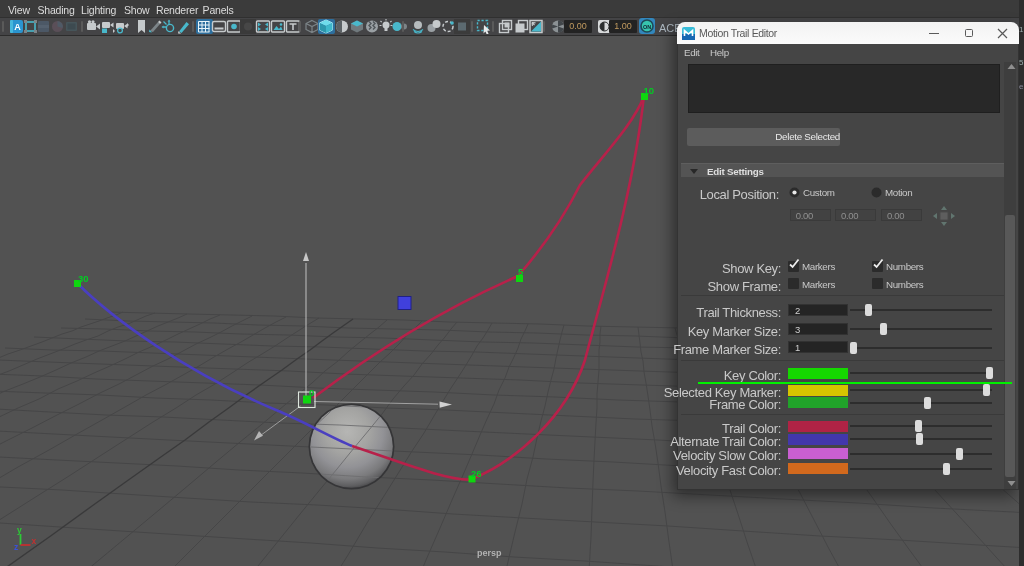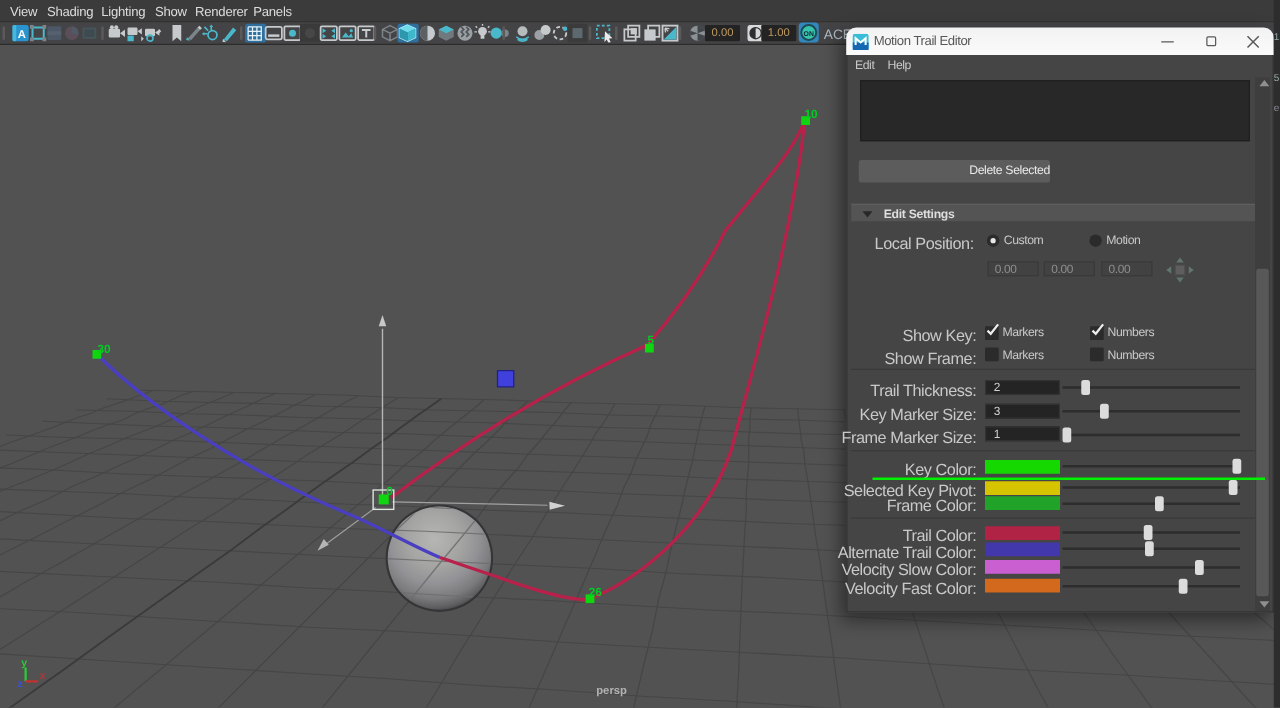--- a/index.html
+++ b/index.html
@@ -427,21 +427,21 @@
 <div class="th" style="left:879.8px;top:323px"></div>
 <div class="rlab" style="left:661px;top:342.0px;width:120px">Frame Marker Size:</div>
 <div class="sfld" style="top:341.0px">1</div>
 <div class="trk" style="top:346.5px"></div>
 <div class="th" style="left:849.8px;top:341.5px"></div>
 <div class="dv" style="top:359.5px"></div>
 <div class="rlab" style="left:661px;top:367.9px;width:120px">Key Color:</div>
 <div class="sw" style="top:367.9px;background:#15d800"></div>
 <div class="trk" style="top:372.4px"></div>
 <div class="th" style="left:985.8px;top:367.4px"></div>
-<div class="rlab" style="left:661px;top:384.5px;width:120px">Selected Key Pivot:</div>
+<div class="rlab" style="left:661px;top:384.5px;width:120px">Selected Key Marker:</div>
 <div class="sw" style="top:384.5px;background:#d6c400"></div>
 <div class="trk" style="top:389px"></div>
 <div class="th" style="left:983.4px;top:384px"></div>
 <div class="rlab" style="left:661px;top:397.2px;width:120px">Frame Color:</div>
 <div class="sw" style="top:397.2px;background:#21a32a"></div>
 <div class="trk" style="top:401.7px"></div>
 <div class="th" style="left:924.2px;top:396.7px"></div>
 <div class="dv" style="top:414px"></div>
 <div class="rlab" style="left:661px;top:420.7px;width:120px">Trail Color:</div>
 <div class="sw" style="top:420.7px;background:#b02345"></div>

